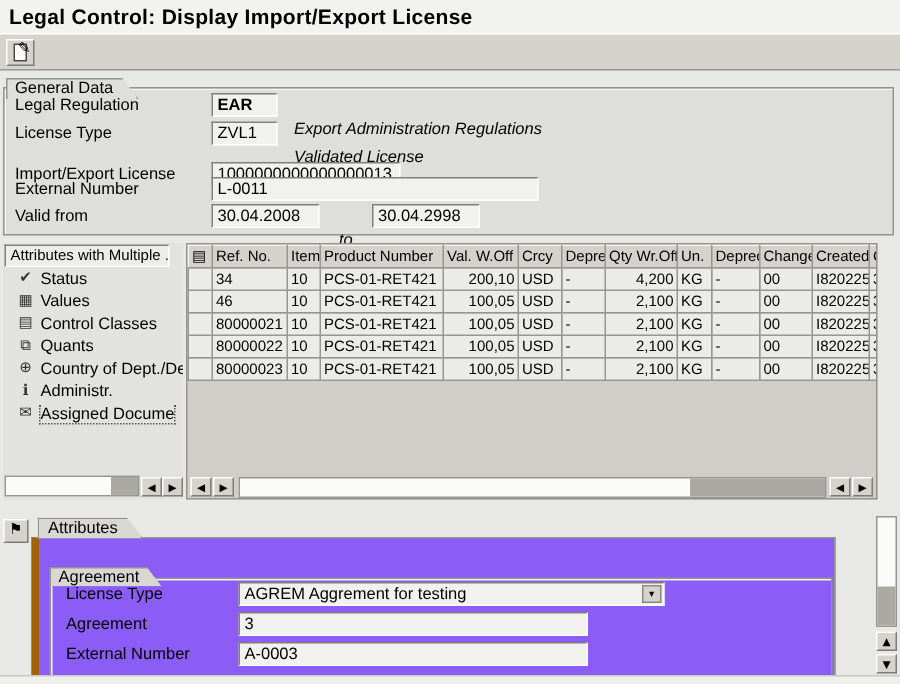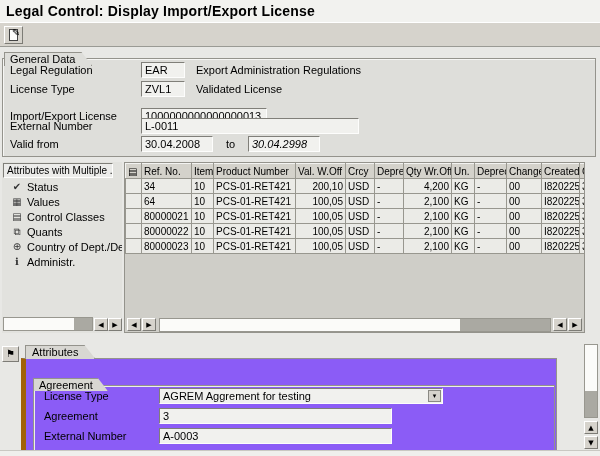--- a/index.html
+++ b/index.html
@@ -21,21 +21,21 @@
   .grouptab { position:absolute; height:14px; background:#dededa; border:1px solid #94938c; border-bottom:none;
               padding:0 16px 0 5px; font-size:11px; line-height:13px;
               clip-path:polygon(0 0, calc(100% - 11px) 0, 100% 100%, 0 100%); }
 
   
   .gd-row { position:absolute; height:17px; }
   .gd-label { position:absolute; left:6px; top:1px; width:128px; height:15px; font-size:11px; padding-top:1px; }
   .field { position:absolute; height:16px; background:#f1f1ee; font-size:11px; padding:1px 2px 0 3px;
            border-top:1px solid #807f79; border-left:1px solid #807f79; border-bottom:1px solid #fdfdfc; border-right:1px solid #fdfdfc;
            white-space:nowrap; overflow:hidden; }
-  .gd-desc { position:absolute; top:2px; font-size:11px; white-space:nowrap; }
+  .gd-desc { position:absolute; top:18px; font-size:11px; white-space:nowrap;font-style:italic; }
 
   
   .tree-panel { position:absolute; left:2px; top:162px; width:120px; height:171px; background:#e2e2de; }
   .tree-header { position:absolute; left:1px; top:1px; width:110px; height:15px; background:#eazzz; background:#ececea;
                  border-top:1px solid #807f79; border-left:1px solid #807f79; border-bottom:1px solid #fdfdfc; border-right:1px solid #fdfdfc;
                  font-size:10px; padding:1px 0 0 3px; white-space:nowrap; overflow:hidden; }
   .tree-items { position:absolute; left:8px; top:18px; width:112px; }
   .tree-item { height:15px; white-space:nowrap; overflow:hidden; cursor:default; }
   .tree-item .ticon { display:inline-block; width:14px; height:12px; font-size:10px; line-height:12px; text-align:center;
                       font-family:"DejaVu Sans",sans-serif; color:#333; vertical-align:middle; margin-right:3px; }
@@ -92,21 +92,21 @@
       <div class="tb-page"></div>
       <div class="tb-pen">✎</div>
     </div>
   </div>
 
   <div class="groupbox" style="left:2px; top:58px; width:594px; height:99px;"></div>
   <div class="grouptab" style="left:4px; top:52px;">General Data</div>
 
   <div class="gd-row" style="left:4px; top:62px; width:590px;">
     <span class="gd-label">Legal Regulation</span>
-    <span class="field" style="left:137px; top:0; width:44px;">EAR</span>
+    <span class="field" style="left:137px; top:0; width:44px;font-weight:bold;">EAR</span>
     <span class="gd-desc" style="left:192px;">Export Administration Regulations</span>
   </div>
 
   <div class="gd-row" style="left:4px; top:81px; width:590px;">
     <span class="gd-label">License Type</span>
     <span class="field" style="left:137px; top:0; width:44px;">ZVL1</span>
     <span class="gd-desc" style="left:192px;">Validated License</span>
   </div>
 
   <div class="gd-row" style="left:4px; top:108px; width:590px;">
@@ -116,21 +116,21 @@
 
   <div class="gd-row" style="left:4px; top:118px; width:590px;">
     <span class="gd-label">External Number</span>
     <span class="field" style="left:137px; top:0; width:218px;">L-0011</span>
   </div>
 
   <div class="gd-row" style="left:4px; top:136px; width:590px;">
     <span class="gd-label">Valid from</span>
     <span class="field" style="left:137px; top:0; width:72px;">30.04.2008</span>
     <span class="gd-desc" style="left:222px;">to</span>
-    <span class="field" style="left:244px; top:0; width:72px;font-style:italic;">30.04.2998</span>
+    <span class="field" style="left:244px; top:0; width:72px;">30.04.2998</span>
   </div>
 
   <div class="tree-panel">
     <div class="tree-header">Attributes with Multiple ...</div>
     <div class="tree-items">
 
         <div class="tree-item">
           <span class="ticon">✔</span><span class="tlabel">Status</span>
         </div>
 
@@ -148,20 +148,23 @@
 
         <div class="tree-item">
           <span class="ticon">⊕</span><span class="tlabel">Country of Dept./De</span>
         </div>
 
 
         <div class="tree-item">
           <span class="ticon">ℹ</span><span class="tlabel">Administr.</span>
         </div>
 
+        <div class="tree-item selected">
+          <span class="ticon">✉</span><span class="tlabel">Assigned Docume</span>
+        </div>
       </div>
 
     <div class="sb-track" style="left:1px; top:155px; width:90px; height:14px;"></div>
     <div class="sb-thumb" style="left:72px; top:156px; width:18px; height:12px;"></div>
     <div class="sb-btn" style="left:92px; top:156px;">◀</div>
     <div class="sb-btn" style="left:106px; top:156px;">▶</div>
   </div>
 
   <div class="table-panel">
     <table class="items">
@@ -211,21 +214,21 @@
             <td>4,200</td>
             <td>KG</td>
             <td>-</td>
             <td>00</td>
             <td>I820225</td>
             <td>30.04.2</td>
           </tr>
 
           <tr>
             <td></td>
-            <td>64</td>
+            <td>46</td>
             <td>10</td>
             <td>PCS-01-RET421</td>
             <td>100,05</td>
             <td>USD</td>
             <td>-</td>
             <td>2,100</td>
             <td>KG</td>
             <td>-</td>
             <td>00</td>
             <td>I820225</td>

